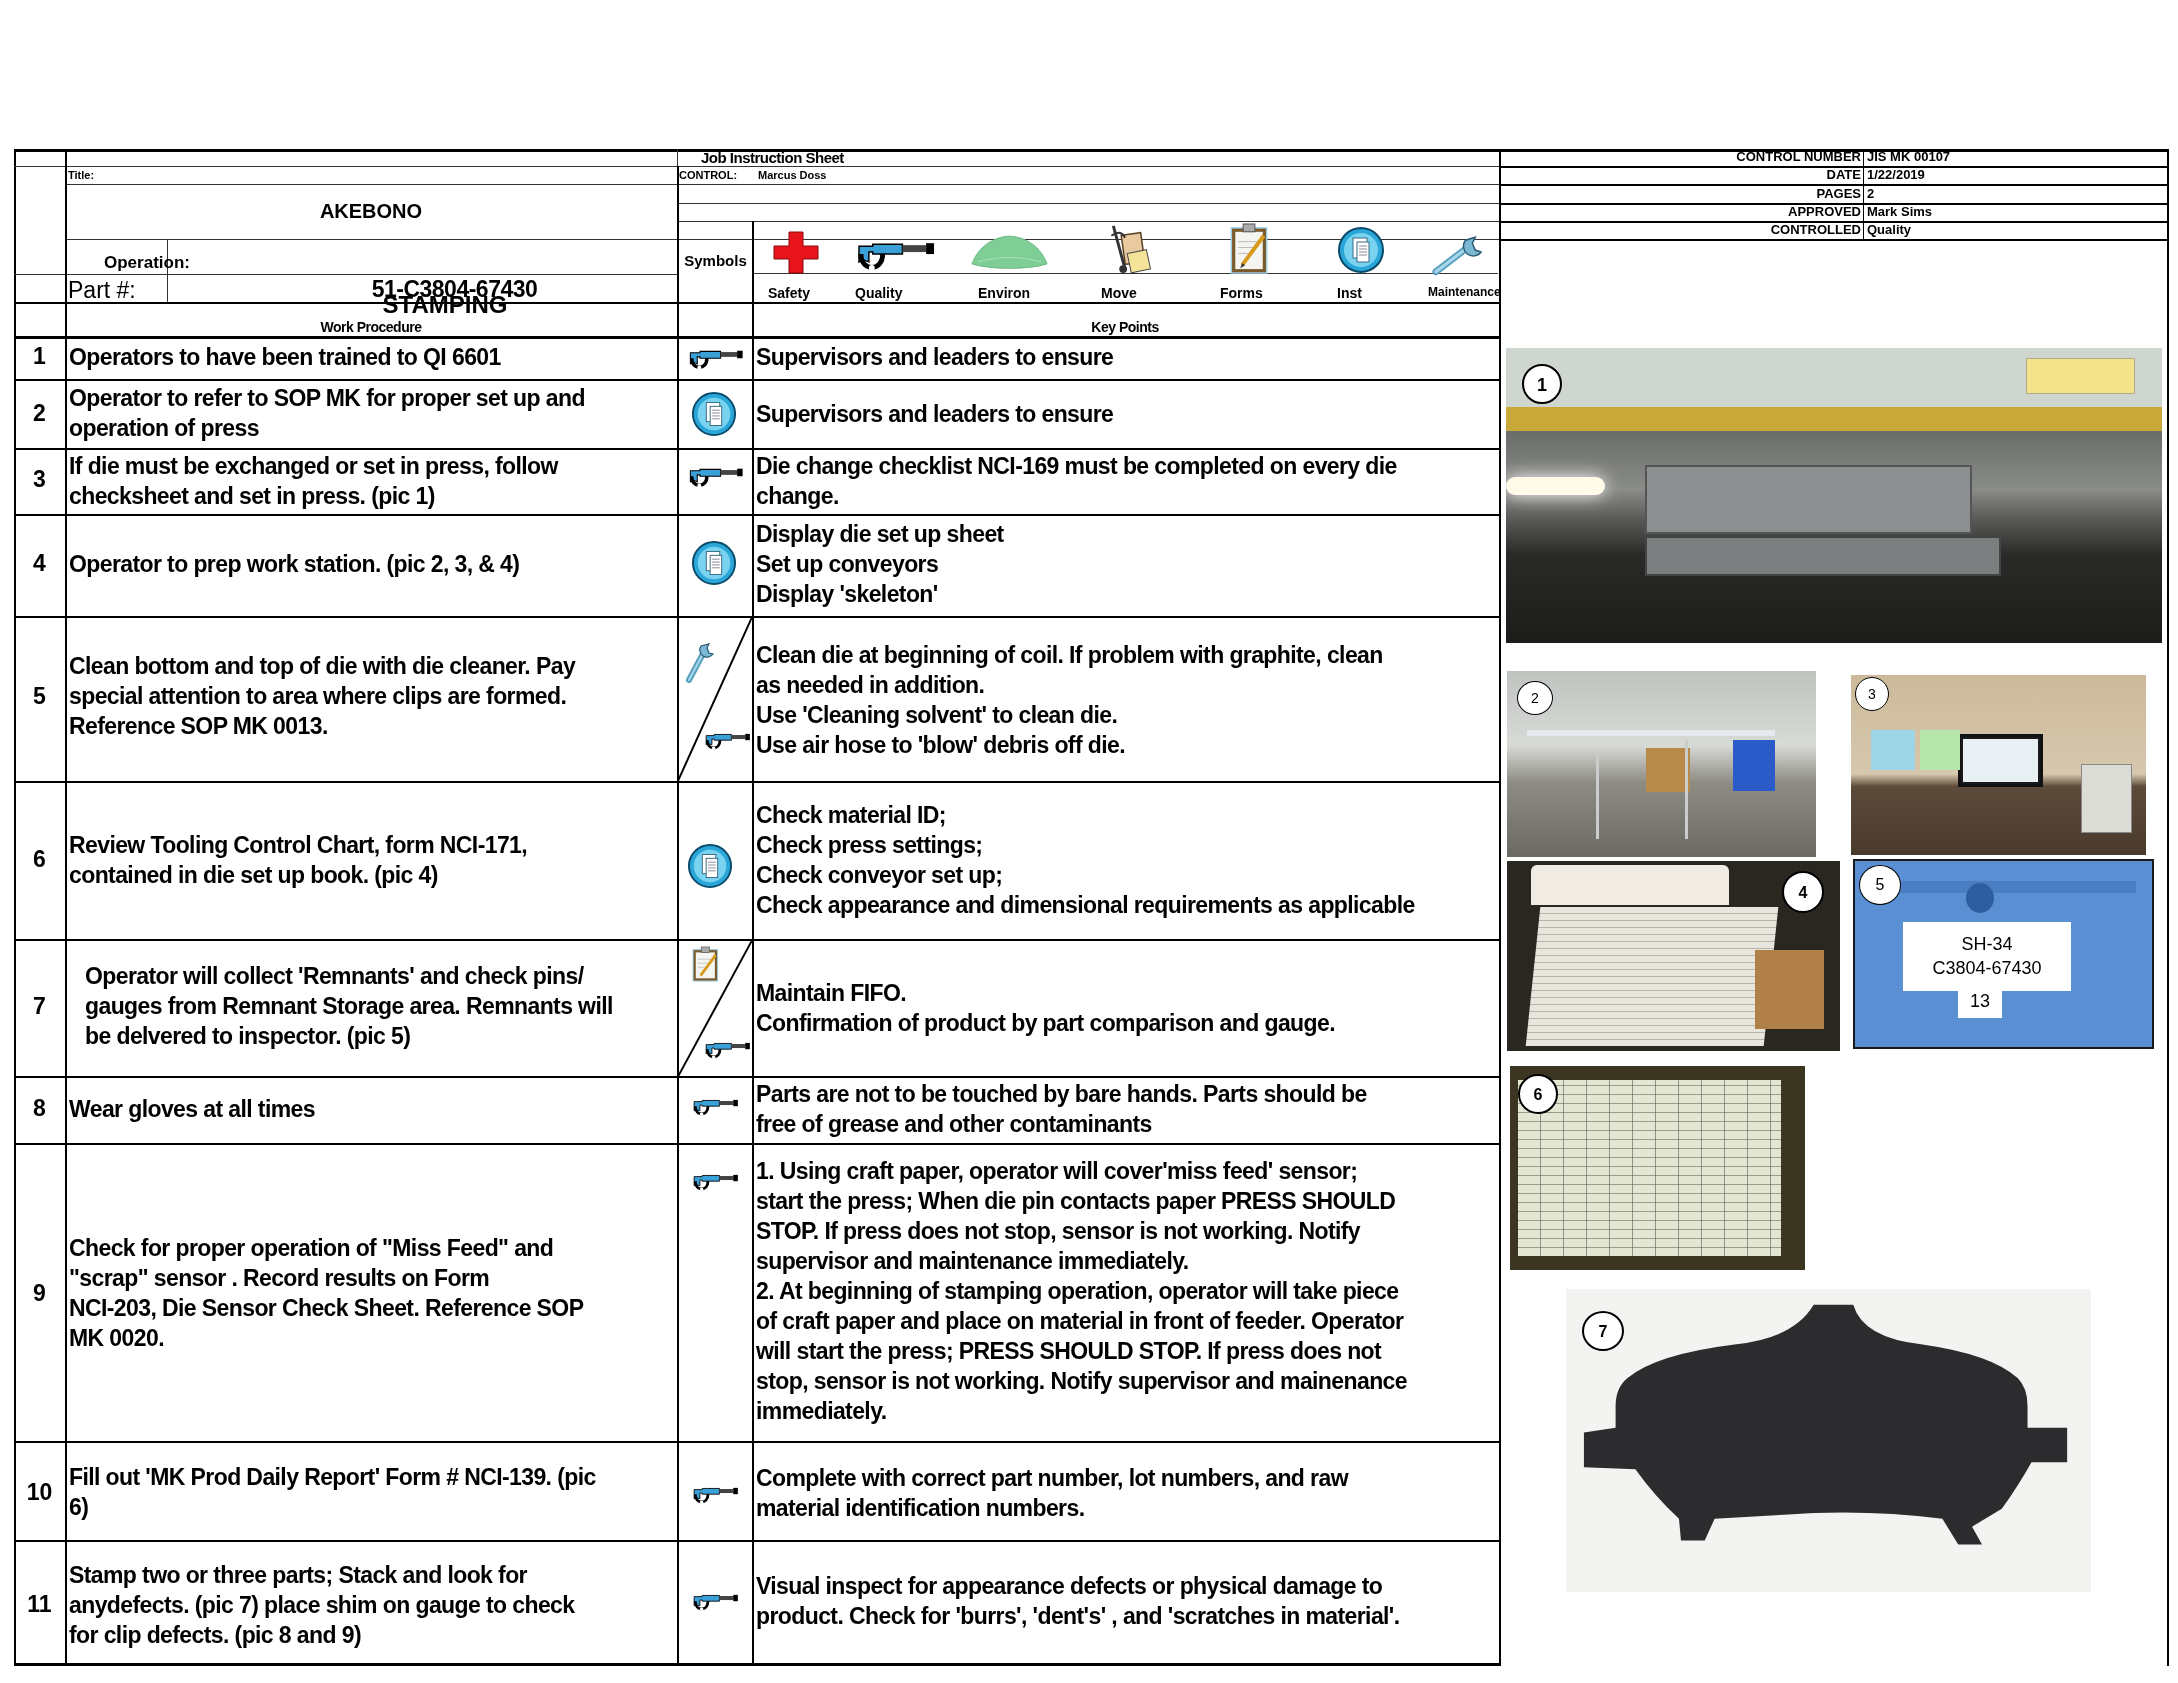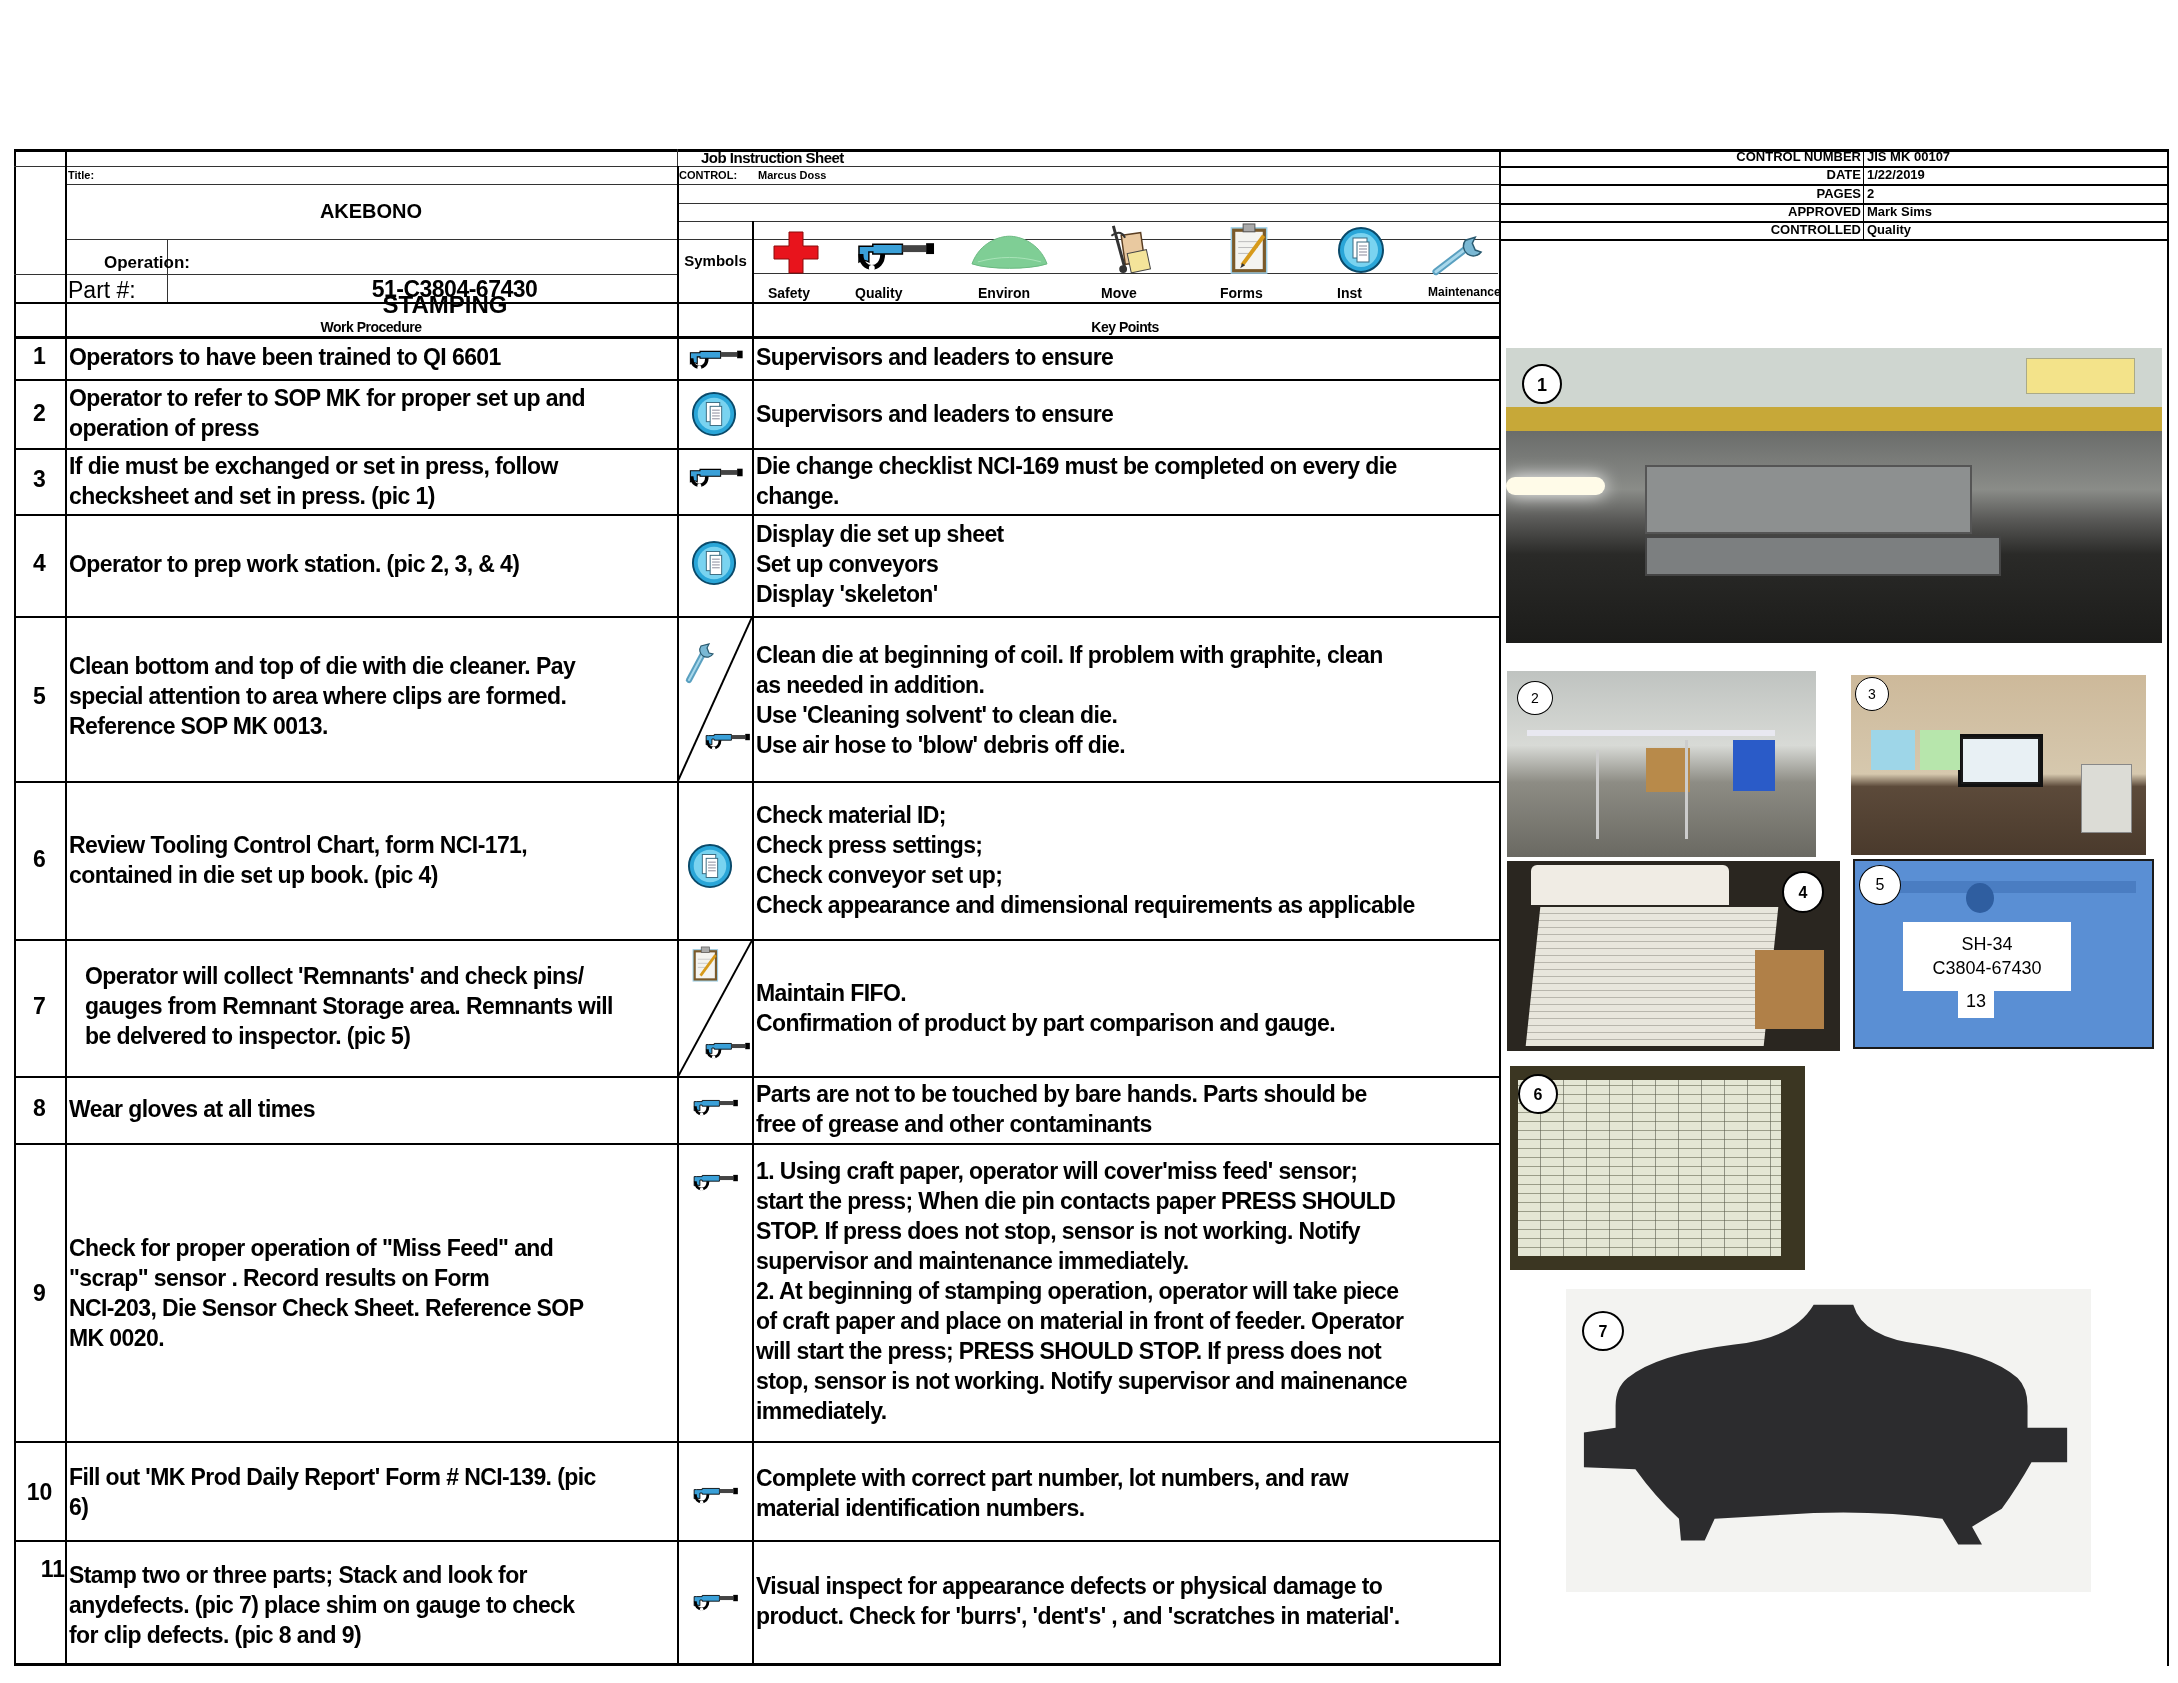--- a/index.html
+++ b/index.html
@@ -337,21 +337,21 @@
     <path d="M4 16 c0 18 22 18 22 0" fill="none" stroke="#000" stroke-width="5"></path>
     <rect x="46" y="7" width="24" height="7" fill="#444"></rect>
     <rect x="70" y="5" width="8" height="11" fill="#000"></rect>
     <circle cx="15" cy="30" r="3" fill="#fff"></circle>
 </svg>
 <div class="key" style="top:1463px;">
     <div>Complete with correct part number, lot numbers, and raw</div>
     <div>material identification numbers.</div>
   </div>
 
-<div class="rownum" style="top:1556px;text-align:right;">11</div>
+<div class="rownum" style="top:1591px;">11</div>
 <div class="proc" style="top:1560px;">
     <div>Stamp two or three parts;  Stack and look for</div>
     <div>anydefects.  (pic 7) place shim on gauge to check</div>
     <div>for clip defects. (pic 8 and 9)</div>
   </div>
 <svg class="sym" style="left:693px; top:1592px;" width="46" height="23" viewBox="0 0 80 40">
   <path d="M6 8 h10 v-2 h30 v10 h-30 v-2 h-4 v10 a10 10 0 0 0 -10 0 v-16z" fill="#3aa0d8" stroke="#000" stroke-width="1.5"></path>
     <path d="M4 16 c0 18 22 18 22 0" fill="none" stroke="#000" stroke-width="5"></path>
     <rect x="46" y="7" width="24" height="7" fill="#444"></rect>
     <rect x="70" y="5" width="8" height="11" fill="#000"></rect>
@@ -396,21 +396,21 @@
   <div class="badge" style="left:275px; top:10px; width:42px; height:42px; line-height:40px; font-size:16px;">4</div>
 </div>
 
 <div class="photo" style="left:1853px; top:859px; width:297px; height:186px; background:#5a8fd4; border:2px solid #1a1a1a;">
   <div class="abs" style="left:16px; top:20px; width:265px; height:12px; background:#4a7dc2;"></div>
   <div class="abs" style="left:111px; top:22px; width:28px; height:30px; border-radius:50%; background:#2f5ea0;"></div>
   <div class="abs" style="left:48px; top:61px; width:168px; height:69px; background:#fff; text-align:center; font-size:18px; line-height:24px; padding-top:10px;">
     <div>SH-34</div>
     <div>C3804-67430</div>
   </div>
-  <div class="abs" style="left:103px; top:123px; width:36px; height:34px; background:#fff; text-align:center; font-size:18px; line-height:34px;">13</div>
+  <div class="abs" style="left:103px; top:123px; width:44px; height:34px; background:#fff; text-align:center; font-size:18px; line-height:34px;">13</div>
   <div class="badge" style="left:4px; top:4px; width:42px; height:40px; line-height:38px; font-size:16px; font-weight:normal; border-width:1px;">5</div>
 </div>
 
 <div class="photo" style="left:1510px; top:1066px; width:295px; height:204px; background:#3b3622;">
   <div class="abs" style="left:8px; top:14px; width:263px; height:176px; background:repeating-linear-gradient(0deg,#e4e6d4 0,#e4e6d4 8px,#9a9c88 8px,#9a9c88 9px), #e4e6d4;"></div>
   <div class="abs" style="left:8px; top:14px; width:263px; height:176px; background:repeating-linear-gradient(90deg,transparent 0,transparent 22px,rgba(90,92,78,0.6) 22px,rgba(90,92,78,0.6) 23px);"></div>
   <div class="badge" style="left:8px; top:8px; width:40px; height:40px; line-height:38px; font-size:16px;">6</div>
 </div>
 
 <div class="photo" style="left:1566px; top:1289px; width:525px; height:303px; background:#f3f3f1;">

